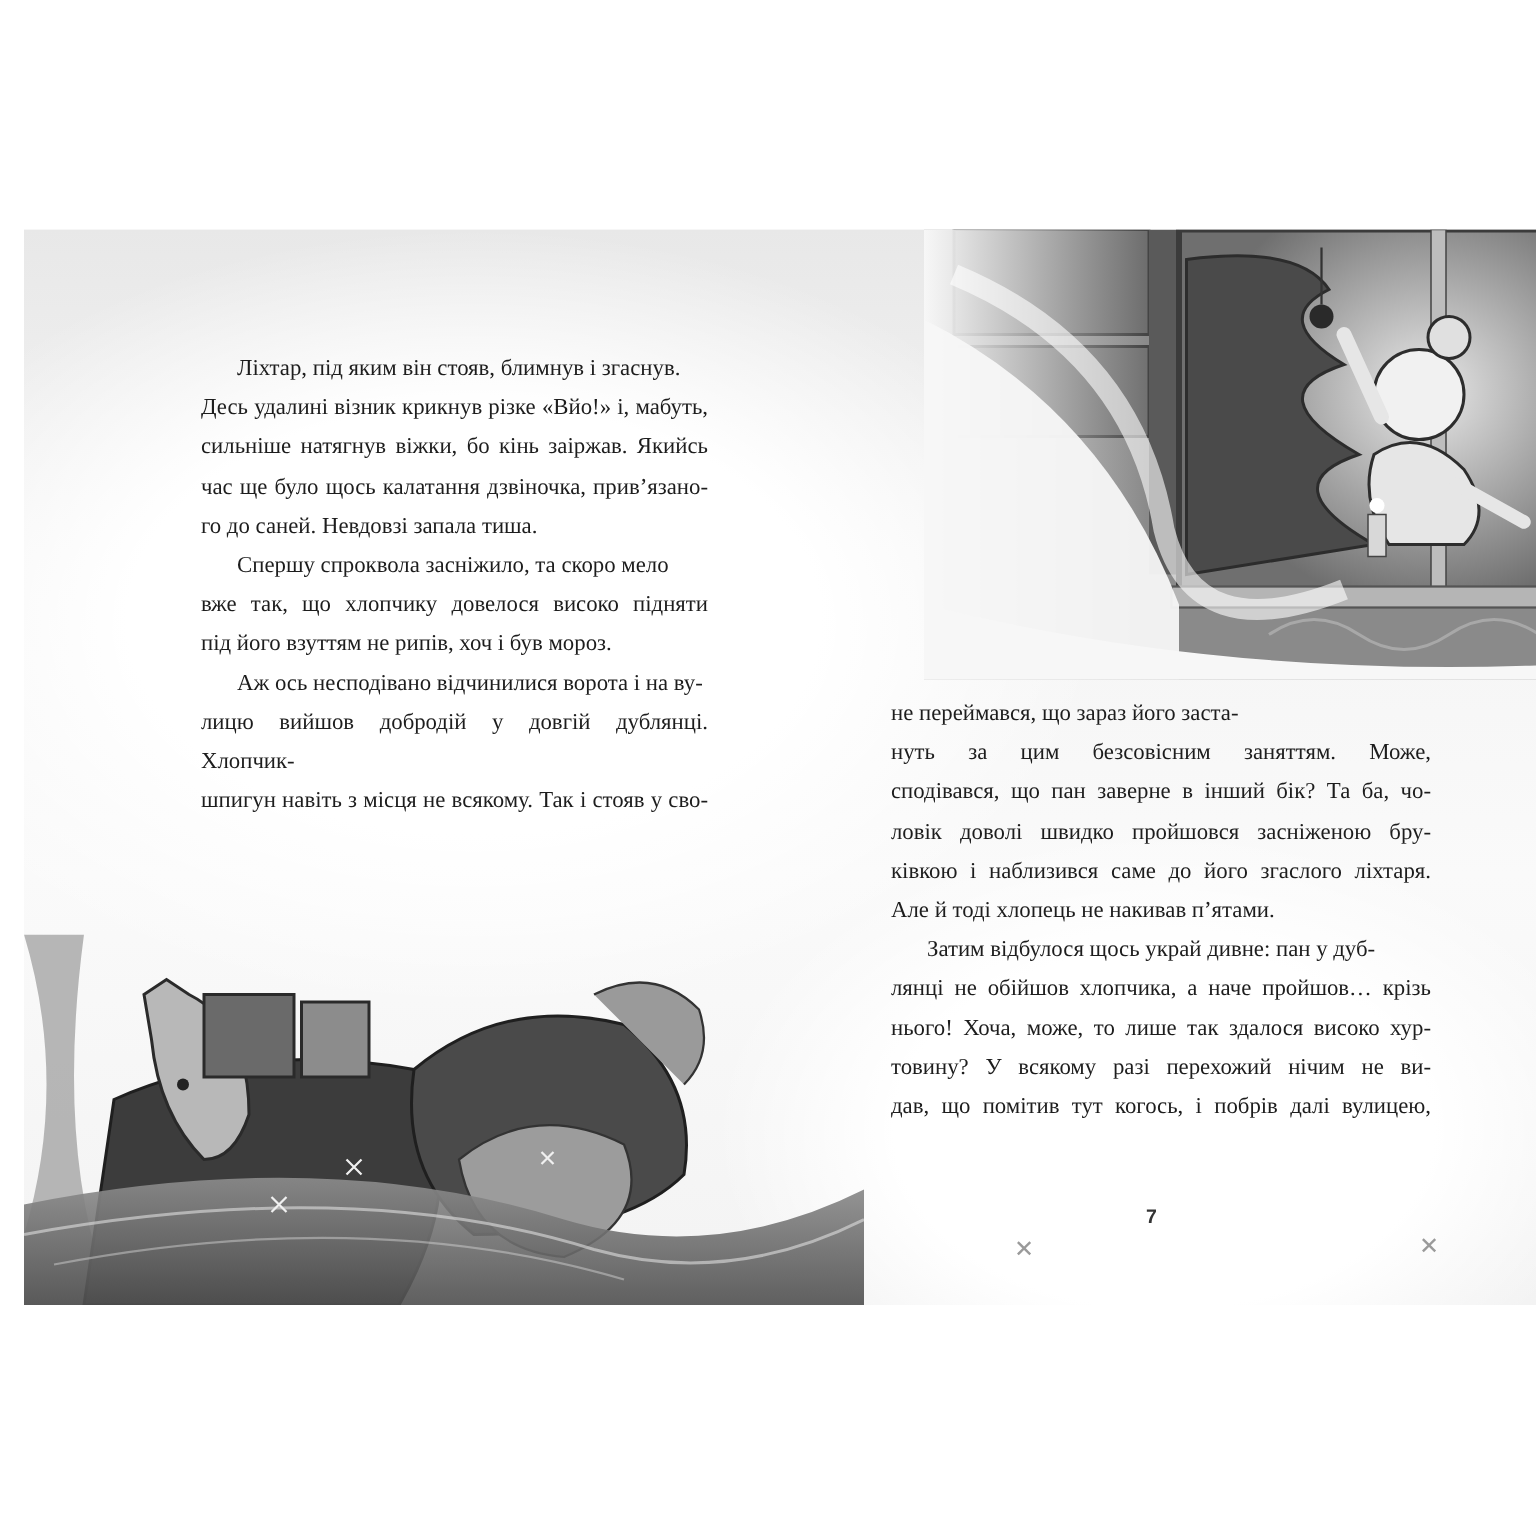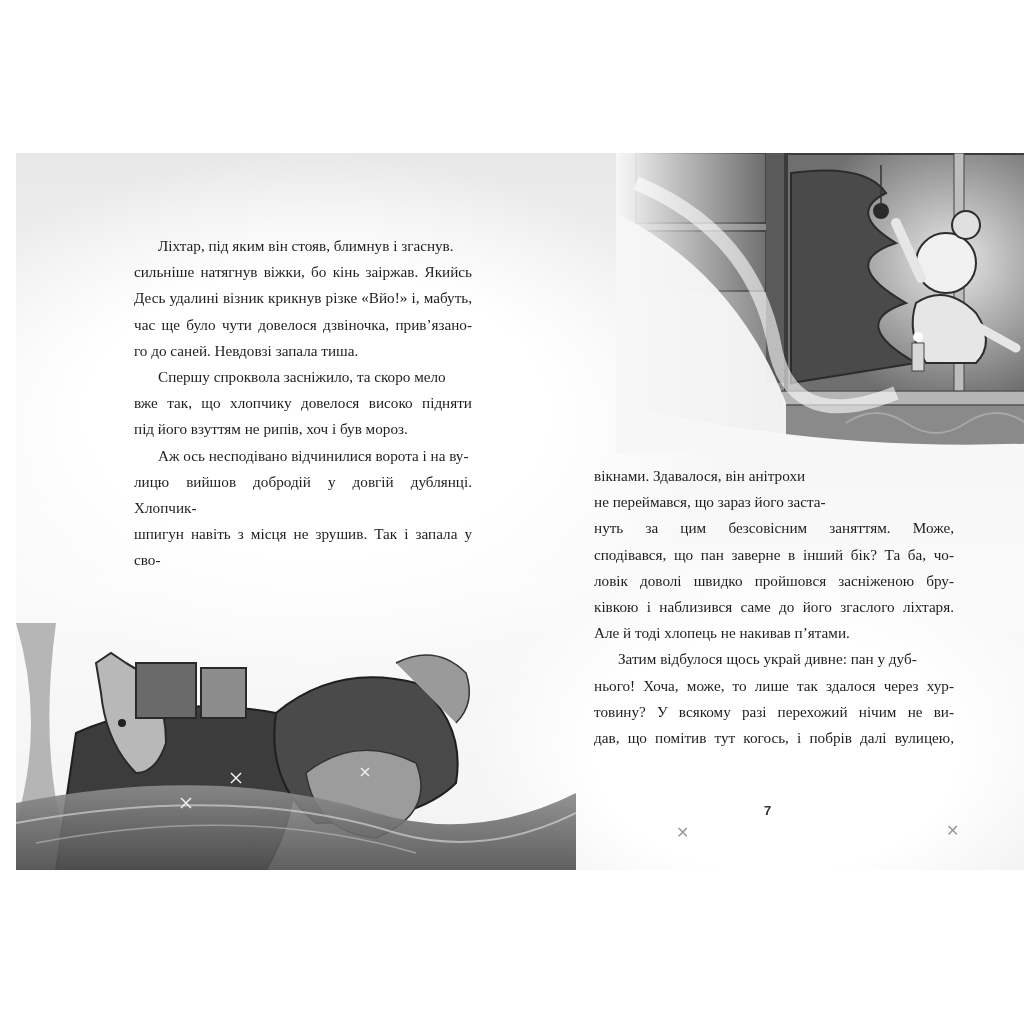--- a/index.html
+++ b/index.html
@@ -103,42 +103,42 @@
 
     <g stroke="#f0f0f0" stroke-width="1.5">
       <path d="M215 150 l10 10 M225 150 l-10 10"></path>
       <path d="M165 175 l10 10 M175 175 l-10 10"></path>
       <path d="M345 145 l8 8 M353 145 l-8 8"></path>
     </g>
   </svg>
 
   <div class="text-col left-col">
     <span class="line" style="text-indent:24px">Ліхтар, під яким він стояв, блимнув і згаснув.</span>
+    <span class="line j">Десь удалині візник крикнув різке «Вйо!» і, мабуть,</span>
     <span class="line j">сильніше натягнув віжки, бо кінь заіржав. Якийсь</span>
-    <span class="line j">Десь удалині візник крикнув різке «Вйо!» і, мабуть,</span>
-    <span class="line j">час ще було чути довелося дзвіночка, прив’язано-</span>
+    <span class="line j">час ще було щось калатання дзвіночка, прив’язано-</span>
     <span class="line">го до саней. Невдовзі запала тиша.</span>
     <span class="line" style="text-indent:24px">Спершу спроквола засніжило, та скоро мело</span>
     <span class="line j">вже так, що хлопчику довелося високо підняти</span>
     <span class="line">під його взуттям не рипів, хоч і був мороз.</span>
     <span class="line" style="text-indent:24px">Аж ось несподівано відчинилися ворота і на ву-</span>
     <span class="line j">лицю вийшов добродій у довгій дублянці. Хлопчик-</span>
-    <span class="line j">шпигун навіть з місця не зрушив. Так і запала у сво-</span>
+    <span class="line j">шпигун навіть з місця не всякому. Так і стояв у сво-</span>
   </div>
 
   <div class="text-col right-col">
-    <span class="line">вікнами. Здавалося, він анітрохи</span>
     <span class="line">не переймався, що зараз його заста-</span>
     <span class="line j">нуть за цим безсовісним заняттям. Може,</span>
     <span class="line j">сподівався, що пан заверне в інший бік? Та ба, чо-</span>
     <span class="line j">ловік доволі швидко пройшовся засніженою бру-</span>
     <span class="line j">ківкою і наблизився саме до його згаслого ліхтаря.</span>
     <span class="line">Але й тоді хлопець не накивав п’ятами.</span>
     <span class="line" style="text-indent:24px">Затим відбулося щось украй дивне: пан у дуб-</span>
-    <span class="line j">нього! Хоча, може, то лише так здалося через хур-</span>
+    <span class="line j">лянці не обійшов хлопчика, а наче пройшов… крізь</span>
+    <span class="line j">нього! Хоча, може, то лише так здалося високо хур-</span>
     <span class="line j">товину? У всякому разі перехожий нічим не ви-</span>
     <span class="line j">дав, що помітив тут когось, і побрів далі вулицею,</span>
   </div>
 
   <span class="page-num">7</span>
 
   <span class="star" style="left:930px;top:668px">✕</span>
   <span class="star" style="left:660px;top:670px">✕</span>
 </div>
 

